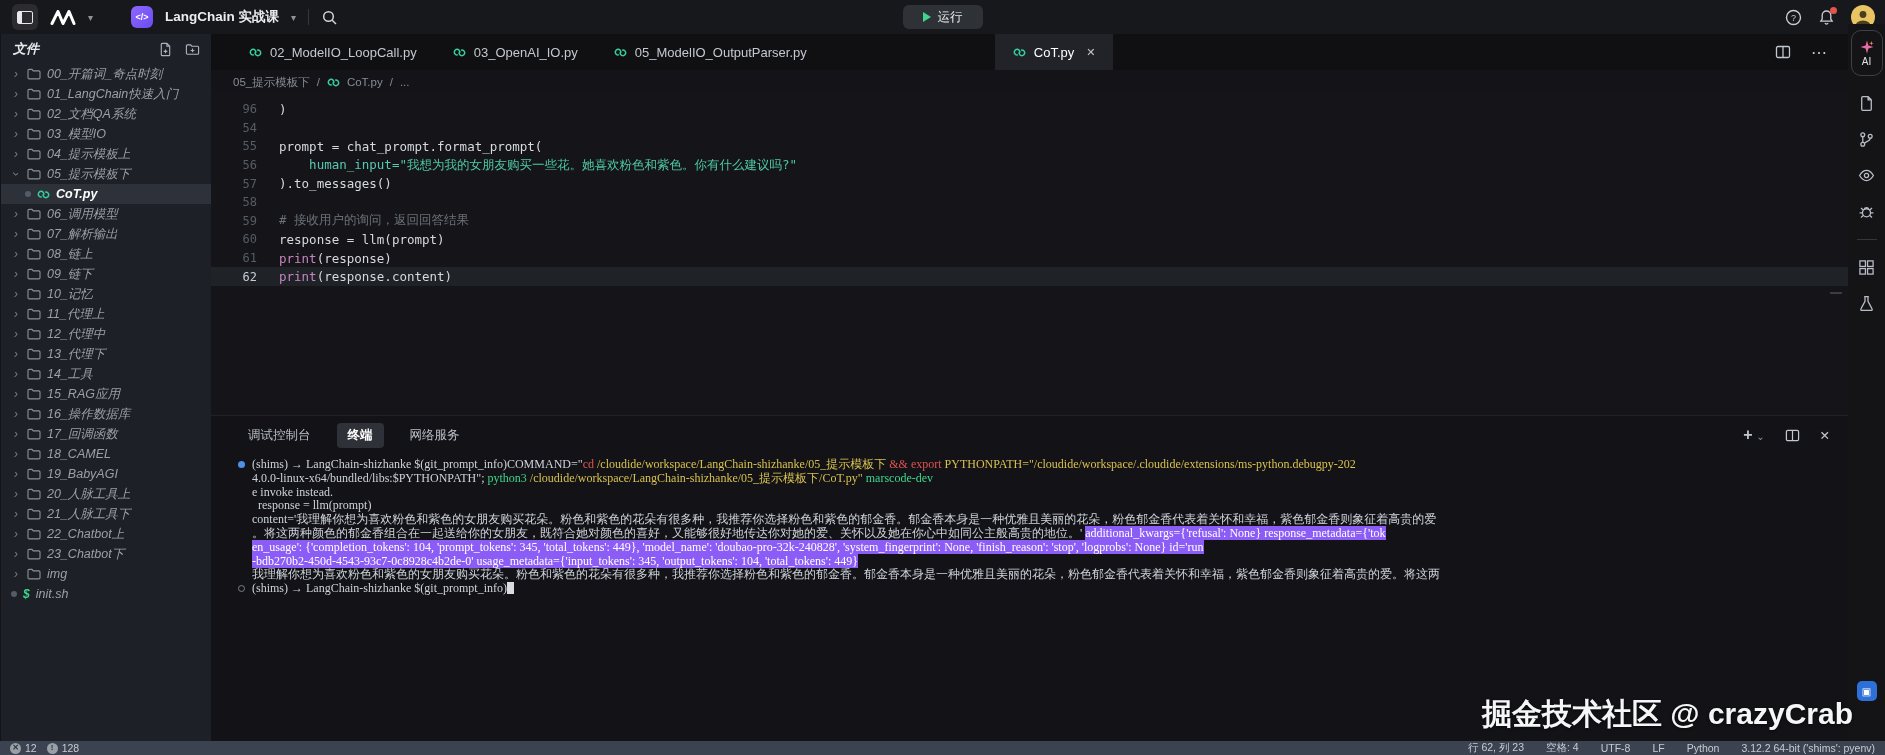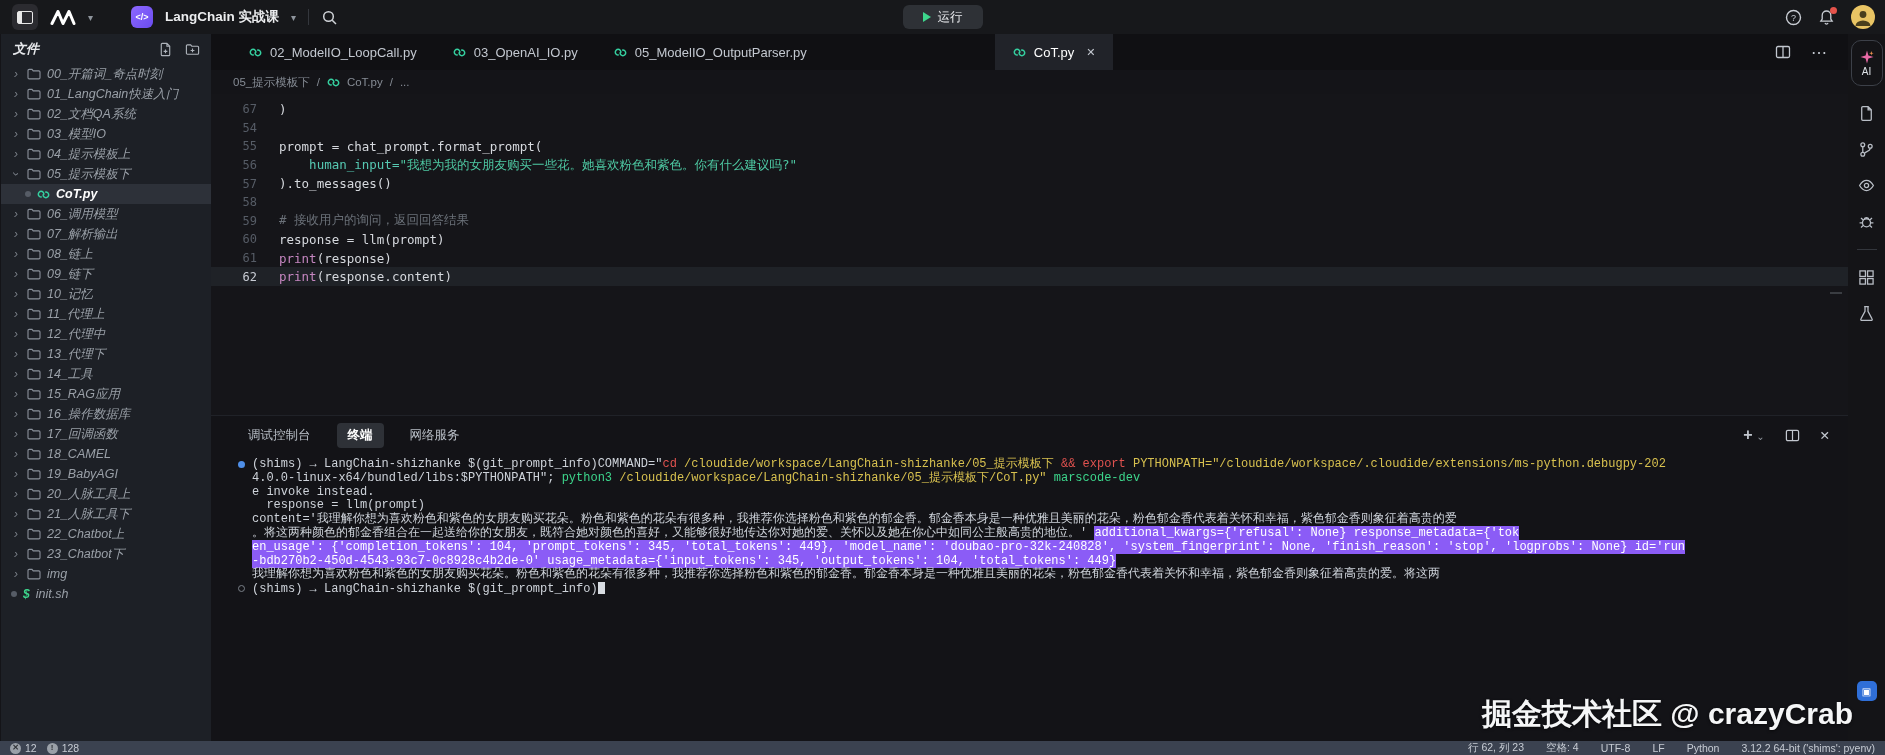--- a/index.html
+++ b/index.html
@@ -59,31 +59,31 @@
   .c-fg{color:#d6d9de;} .c-str{color:#4ec9a3;} .c-param{color:#56c8b2;} .c-comment{color:#6a7078;} .c-kw{color:#c586c0;}
   .ruler-dash{position:absolute;right:6px;top:198px;width:12px;height:2px;background:#3a3d42;}
 
   
   .panel{height:326px;background:#131317;border-top:1px solid #202228;display:flex;flex-direction:column;flex:none;box-sizing:border-box;padding-left:19px;}
   .panel-header{height:38px;display:flex;align-items:center;padding:0 18px;gap:26px;font-size:12.5px;color:#b9bfc7;flex:none;}
   .panel-tab{cursor:default;}
   .panel-tab.active{background:#2e3137;color:#fff;padding:4px 11px;border-radius:4px;font-weight:bold;}
   .panel-actions{margin-left:auto;display:flex;align-items:center;gap:20px;color:#c2c7cf;}
   .plus{font-size:16px;font-weight:bold;}
-  .terminal{flex:1;padding:4px 0 0 22px;font-family:Liberation Mono, monospace;font-size:12px;line-height:13.8px;color:#ced3da;overflow:hidden;}
+  .terminal{flex:1;padding:4px 0 0 22px;font-family:Liberation Serif, serif;font-size:12px;line-height:13.8px;color:#ced3da;overflow:hidden;}
   .tline{white-space:pre;position:relative;}
   .tmarker{position:absolute;left:-14px;top:3px;width:7px;height:7px;border-radius:50%;box-sizing:border-box;}
   .tmarker.run{background:#4f8fe8;}
   .tmarker.idle{border:1.5px solid #7a8088;}
   .t-r{color:#e0524f;} .t-y{color:#d8c14f;} .t-g{color:#3dd68c;} .t-d{color:#ced3da;}
   .t-sel{background:#8b5cf6;color:#ffffff;}
   .cursor-block{display:inline-block;width:7px;height:12px;background:#d8dce2;vertical-align:-2px;}
 
   
-  .activitybar{position:absolute;top:34px;right:0;width:37px;bottom:14px;background:#141417;
+  .activitybar{position:absolute;top:24px;right:0;width:37px;bottom:14px;background:#141417;
                display:flex;flex-direction:column;align-items:center;padding-top:6px;gap:19px;box-sizing:border-box;}
   .ai-btn{width:32px;height:46px;border:1px solid #3c4048;border-radius:10px;display:flex;flex-direction:column;
           align-items:center;justify-content:center;gap:2px;font-size:10px;color:#dfe3e8;box-sizing:border-box;}
   .ab-divider{width:20px;height:1px;background:#33363c;}
   .guide-btn{margin-top:auto;margin-bottom:40px;width:20px;height:20px;border-radius:5px;background:#2f6fd8;
              display:flex;align-items:center;justify-content:center;color:#fff;font-size:10px;}
 
   
   .statusbar{position:absolute;left:0;right:0;bottom:0;height:14px;background:#3b4250;display:flex;align-items:center;
              font-size:10.5px;color:#c7ccd4;padding:0 10px;box-sizing:border-box;}
@@ -460,21 +460,21 @@
             <path d="M4.6 9.6 a3 3 0 1 1 2.8-2.8 M9.4 4.4 a3 3 0 1 1 -2.8 2.8" stroke="#35d0a0" fill="none" stroke-width="1.6" stroke-linecap="round"></path>
           </svg>
         </span>
         <span>CoT.py</span>
         <span>/</span>
         <span>...</span>
       </div>
 
     <div class="code">
       <div>
-          <div class="code-line"><span class="gutter">67</span><span class="code-text"><span class="c-fg">)</span></span></div>
+          <div class="code-line"><span class="gutter">96</span><span class="code-text"><span class="c-fg">)</span></span></div>
           <div class="code-line"><span class="gutter">54</span><span class="code-text"></span></div>
           <div class="code-line"><span class="gutter">55</span><span class="code-text"><span class="c-fg">prompt = chat_prompt.format_prompt(</span></span></div>
           <div class="code-line"><span class="gutter">56</span><span class="code-text"><span class="c-fg">    </span><span class="c-param">human_input=</span><span class="c-str">"我想为我的女朋友购买一些花。她喜欢粉色和紫色。你有什么建议吗?"</span></span></div>
           <div class="code-line"><span class="gutter">57</span><span class="code-text"><span class="c-fg">).to_messages()</span></span></div>
           <div class="code-line"><span class="gutter">58</span><span class="code-text"></span></div>
           <div class="code-line"><span class="gutter">59</span><span class="code-text"><span class="c-comment"># 接收用户的询问，返回回答结果</span></span></div>
           <div class="code-line"><span class="gutter">60</span><span class="code-text"><span class="c-fg">response = llm(prompt)</span></span></div>
           <div class="code-line"><span class="gutter">61</span><span class="code-text"><span class="c-kw">print</span><span class="c-fg">(response)</span></span></div>
           <div class="code-line current"><span class="gutter">62</span><span class="code-text"><span class="c-kw">print</span><span class="c-fg">(response.content)</span></span></div>
         </div>

